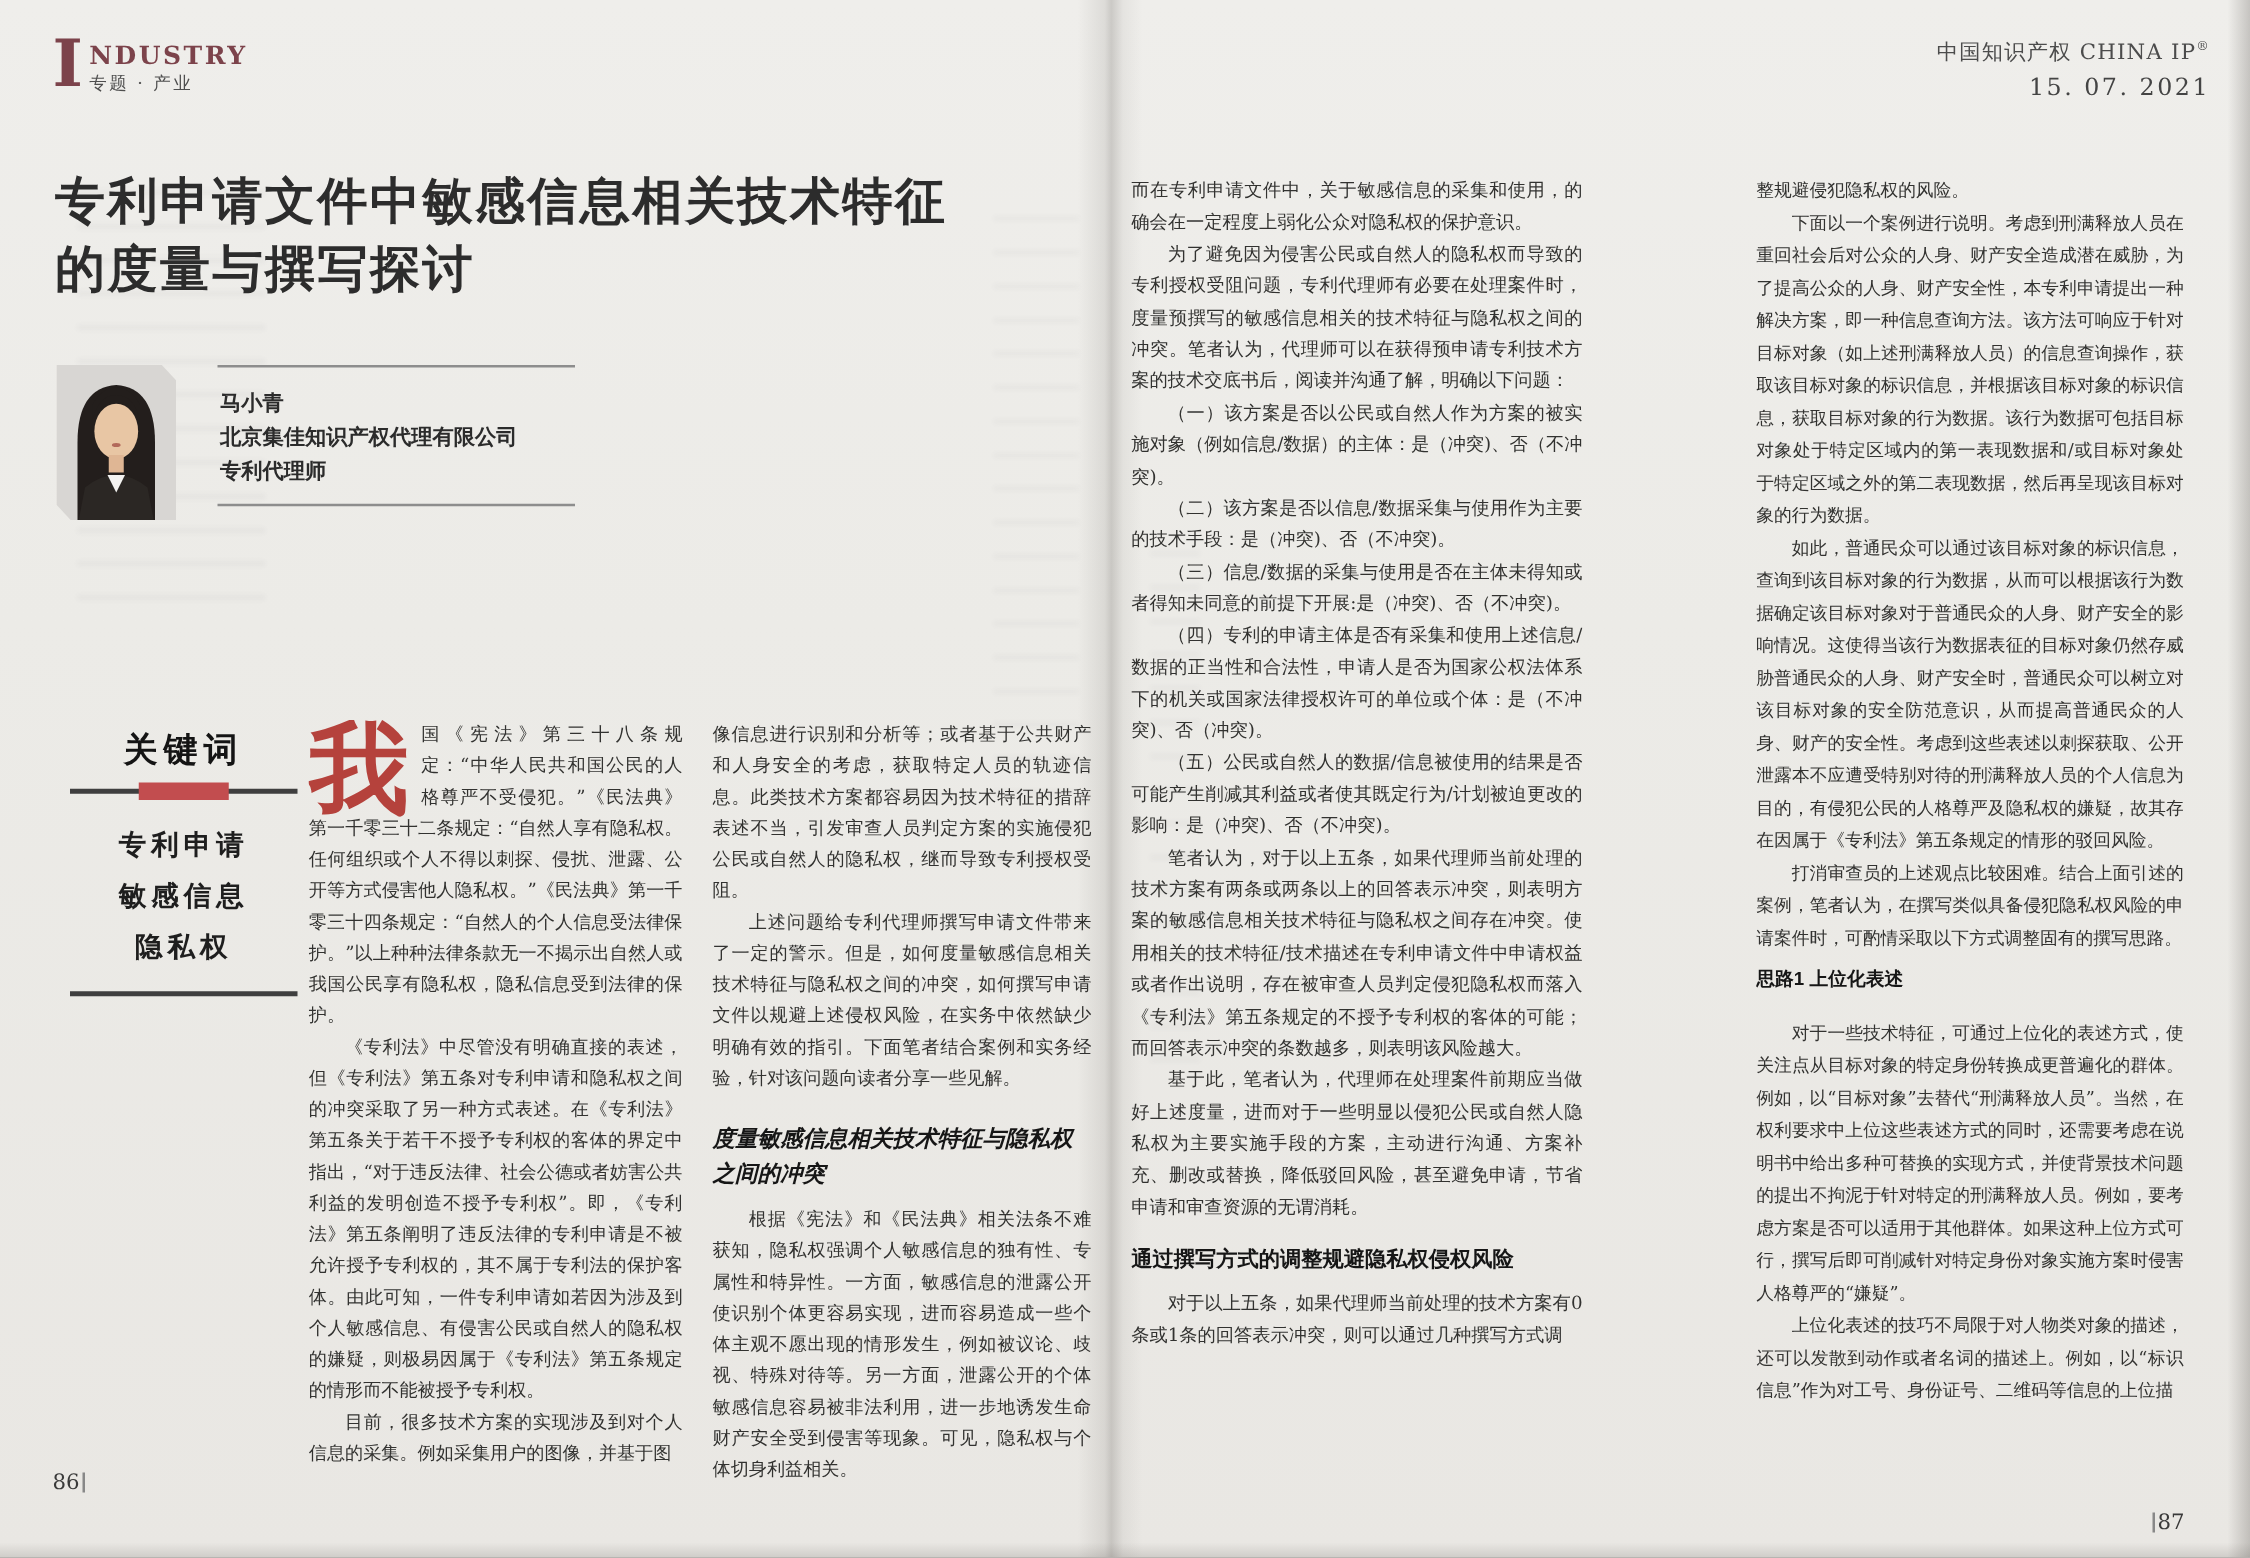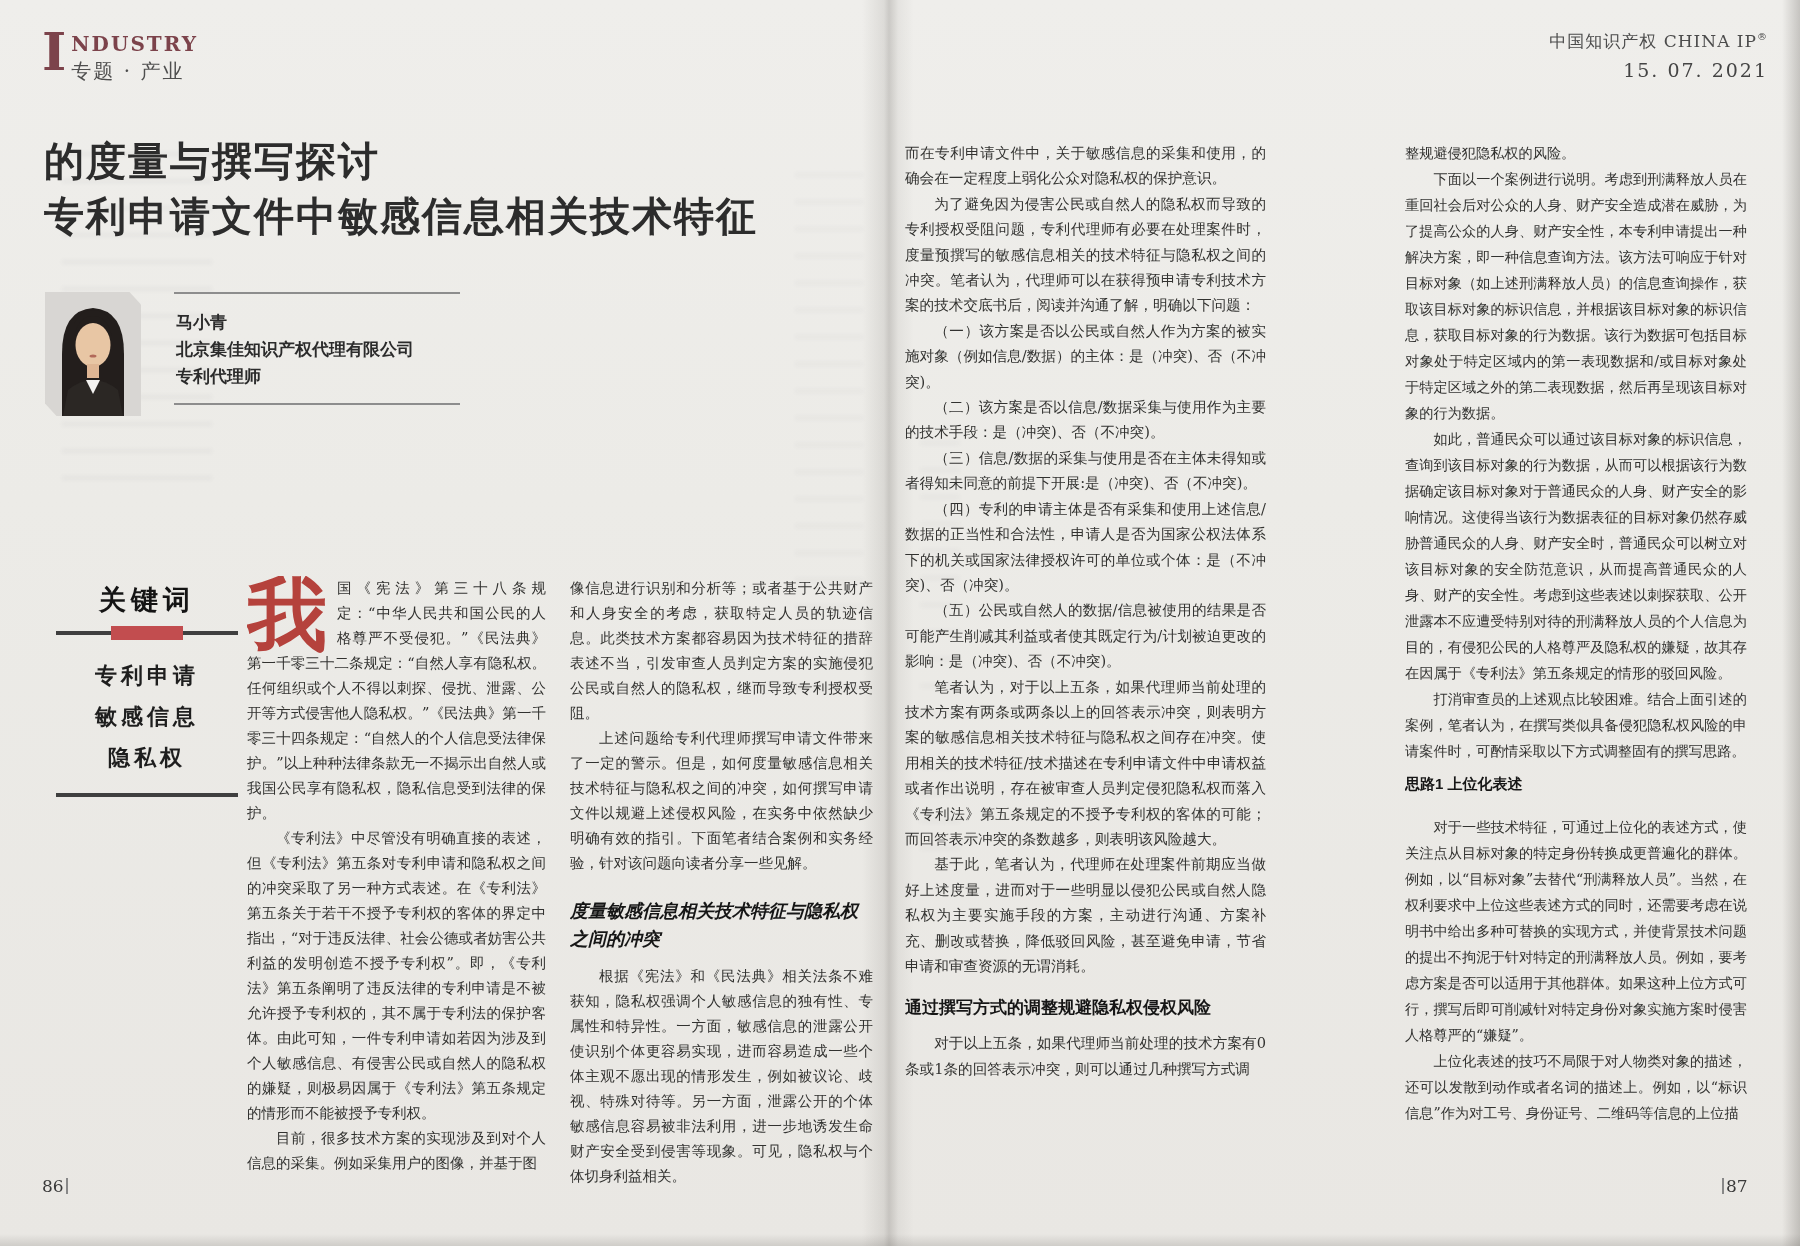--- a/index.html
+++ b/index.html
@@ -17,21 +17,21 @@
     background:repeating-linear-gradient(0deg,#4a4a55 0 4px,transparent 4px 27px);}
   .g1{left:62px;top:150px;width:150px;height:330px;}
   .g2{left:795px;top:150px;width:68px;height:540px;opacity:.04;}
   .g3{left:920px;top:430px;width:40px;height:420px;opacity:.035;}
 
   
   .industry{position:absolute;left:42px;top:28px;display:flex;align-items:flex-start;}
   .ind-i{font-size:52px;line-height:48px;font-weight:bold;color:#7c434b;}
   .ind-col{display:flex;flex-direction:column;margin-left:5px;padding-top:4px;}
   .ind-en{font-size:20px;letter-spacing:2px;color:#7c434b;font-weight:bold;}
-  .ind-cn{font-size:20px;color:#4e4e4e;margin-top:2px;letter-spacing:2px;}
+  .ind-cn{font-size:14px;color:#4e4e4e;margin-top:2px;letter-spacing:2px;}
 
   
   .brand{position:absolute;left:1380px;top:30px;width:388px;text-align:right;color:#4c4c4c;}
   .brand-line1{font-size:17px;letter-spacing:1px;}
   .brand-line1 sup{font-size:10px;}
   .brand-date{font-size:19px;margin-top:6px;letter-spacing:2px;color:#444;}
 
   
   .title{position:absolute;left:44px;top:134px;margin:0;
     font-family:"Liberation Sans","DejaVu Sans",sans-serif;font-weight:900;
@@ -76,43 +76,43 @@
   .pullquote{position:absolute;left:1256px;top:942px;width:154px;}
   .pq-arrow{display:block;margin-left:22px;}
   .pq-rule{margin-top:2px;height:4px;border-top:1.5px solid #7a7a7a;border-bottom:1px solid #9a9a9a;}
   .pq-text{margin-top:12px;font-family:"Liberation Sans","DejaVu Sans",sans-serif;
     font-weight:bold;font-size:15px;line-height:23.6px;color:#3a55a5;text-align:justify;}
 
   
   .pagenum{position:absolute;top:1176px;display:flex;align-items:center;gap:2px;
     font-size:17px;color:#3a3a3a;}
   .pn-left{left:42px;}
-  .pn-right{left:1722px;}
+  .pn-right{left:1722px;margin-top:32px;}
   .pnbar{width:2px;height:16px;background:#888;}
 </style>
 </head>
 <body>
 
 <div class="spread">
 
   <div class="ghost g1"></div>
   <div class="ghost g2"></div>
   <div class="ghost g3"></div>
 
   <div class="industry">
     <span class="ind-i">I</span>
     <span class="ind-col">
       <span class="ind-en">NDUSTRY</span>
       <span class="ind-cn">专题 · 产业</span>
     </span>
   </div>
 
   <h1 class="title">
+    <span>专利申请文件中敏感信息相关技术特征</span>
     <span>的度量与撰写探讨</span>
-    <span>专利申请文件中敏感信息相关技术特征</span>
   </h1>
 
   <div class="author">
     <svg class="photo" viewBox="0 0 96 124" xmlns="http://www.w3.org/2000/svg">
       <rect x="0" y="0" width="96" height="124" fill="#d8d6d3"></rect>
       <path d="M17,124 L17,62 Q17,18 48,16 Q79,18 79,62 L79,124 Z" fill="#231e1c"></path>
       <ellipse cx="48" cy="53" rx="17.5" ry="22" fill="#e8c6a4"></ellipse>
       <path d="M29,44 Q34,24 48,24 Q62,24 67,44 L67,32 Q60,18 48,18 Q36,18 29,32 Z" fill="#231e1c"></path>
       <rect x="42" y="72" width="12" height="14" fill="#dfb694"></rect>
       <path d="M18,124 L23,98 Q35,88 48,88 Q61,88 73,98 L78,124 Z" fill="#2b2724"></path>

